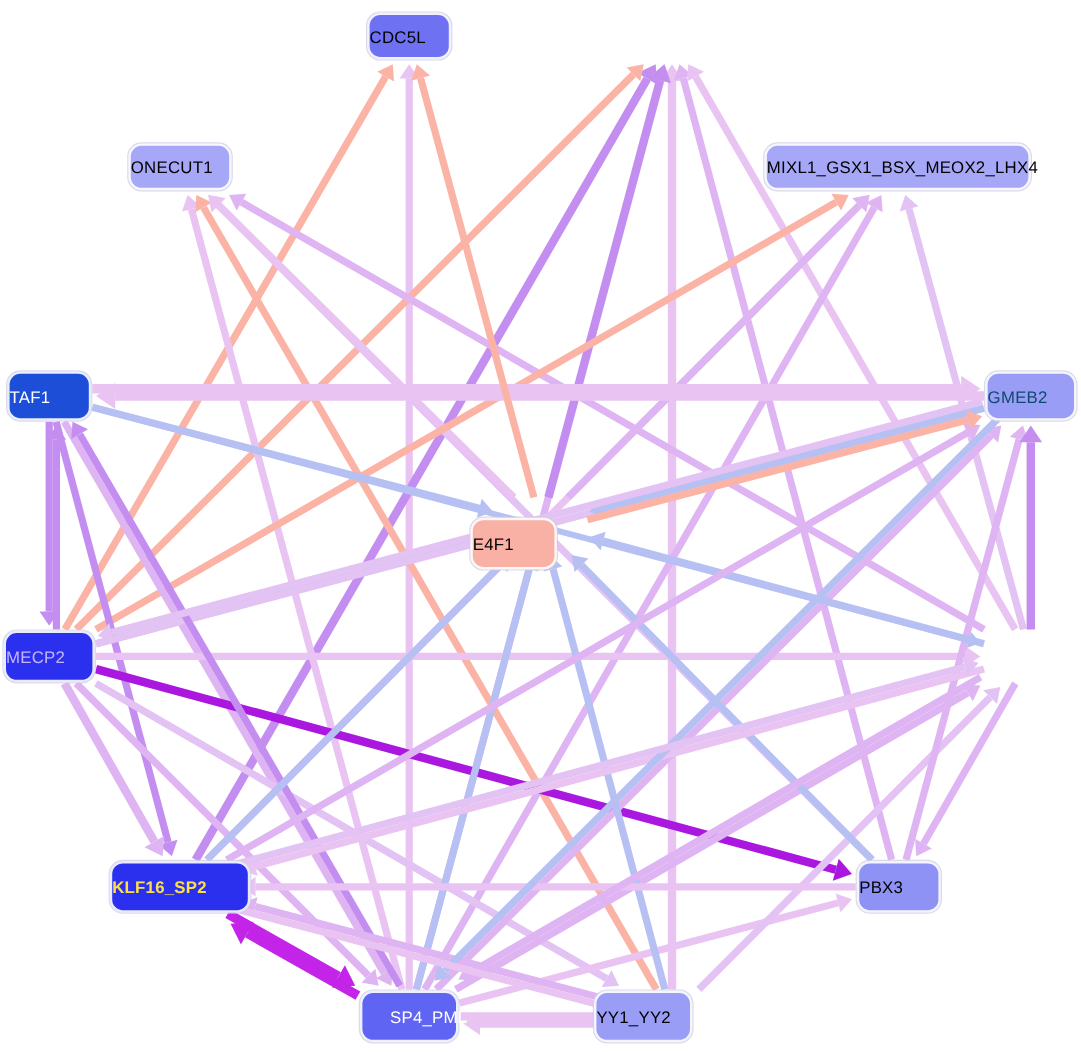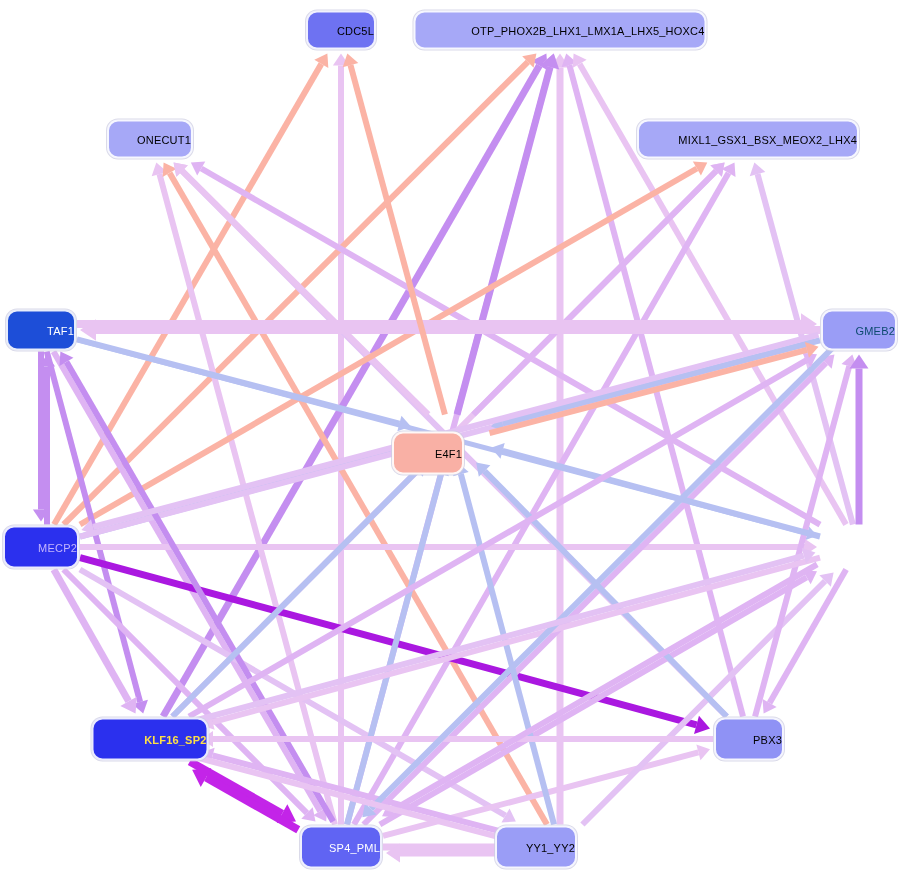--- a/index.html
+++ b/index.html
@@ -30,23 +30,23 @@
     top: 0;
     width: 901px;
     height: 877px;
   }
   .node {
     position: absolute;
     box-sizing: border-box;
     border-radius: 11px;
     display: flex;
     align-items: center;
-    justify-content: flex-end;
+    justify-content: flex-start;
     white-space: nowrap;
-    font-size: 11px;
+    font-size: 14px;
     letter-spacing: 0.2px;
     border: 2px solid rgba(255,255,255,0.9);
     box-shadow: 0 0 0 1px rgba(205,205,225,0.75);
     transform: translate(-50%, -50%);
     user-select: none;
   }
   .node-label {
     pointer-events: none;
   }
 </style>
@@ -305,23 +305,20 @@
       </g>
       <g>
         <line x1="444.92" y1="414.50" x2="350.48" y2="65.08" stroke="#fbb3a5" stroke-width="6" stroke-linecap="butt"></line>
         <polygon points="347.35,53.50 358.30,62.97 342.66,67.20" fill="#fbb3a5"></polygon>
       </g>
     </svg>
   <div id="node-layer">
       <div class="node" style="left: 341px; top: 30px; width: 70px; height: 39px; background: rgb(110, 114, 242); color: rgb(0, 0, 0);">
         <span class="node-label">CDC5L</span>
       </div>
-      <div class="node" style="left: 560px; top: 30px; width: 293px; height: 39px; background: rgb(166, 168, 247); color: rgb(0, 0, 0);">
-        <span class="node-label">OTP_PHOX2B_LHX1_LMX1A_LHX5_HOXC4</span>
-      </div>
       <div class="node" style="left: 150px; top: 139px; width: 86px; height: 39px; background: rgb(166, 168, 247); color: rgb(0, 0, 0);">
         <span class="node-label">ONECUT1</span>
       </div>
       <div class="node" style="left: 748px; top: 139px; width: 222px; height: 39px; background: rgb(166, 168, 247); color: rgb(0, 0, 0);">
         <span class="node-label">MIXL1_GSX1_BSX_MEOX2_LHX4</span>
       </div>
       <div class="node" style="left: 41px; top: 330px; width: 70px; height: 41px; background: #1d4ed8; color: rgb(255, 255, 255);">
         <span class="node-label">TAF1</span>
       </div>
       <div class="node" style="left: 859px; top: 330px; width: 76px; height: 41px; background: rgb(154, 157, 246); color: #0c4a6e;">
@@ -332,20 +329,20 @@
       </div>
       <div class="node" style="left: 41px; top: 547px; width: 76px; height: 43px; background: rgb(43, 48, 238); color: #c4b5fd;">
         <span class="node-label">MECP2</span>
       </div>
       <div class="node" style="left: 150px; top: 739px; width: 117px; height: 43px; background: rgb(43, 48, 238); color: #fde047; font-weight: bold;">
         <span class="node-label">KLF16_SP2</span>
       </div>
       <div class="node" style="left: 749px; top: 739px; width: 70px; height: 43px; background: rgb(143, 146, 245); color: rgb(0, 0, 0);">
         <span class="node-label">PBX3</span>
       </div>
-      <div class="node" style="left: 341px; top: 847px; width: 82px; height: 43px; background: rgb(96, 100, 243); color: rgb(255, 255, 255);">
+      <div class="node" style="left: 341px; top: 847px; width: 82px; height: 43px; background: rgb(96, 100, 243); color: rgb(255, 255, 255); padding-left: 23px;">
         <span class="node-label">SP4_PML</span>
       </div>
       <div class="node" style="left: 536px; top: 847px; width: 82px; height: 43px; background: rgb(154, 157, 246); color: rgb(0, 0, 0);">
         <span class="node-label">YY1_YY2</span>
       </div>
     </div>
 </div>
 
 </body></html>

